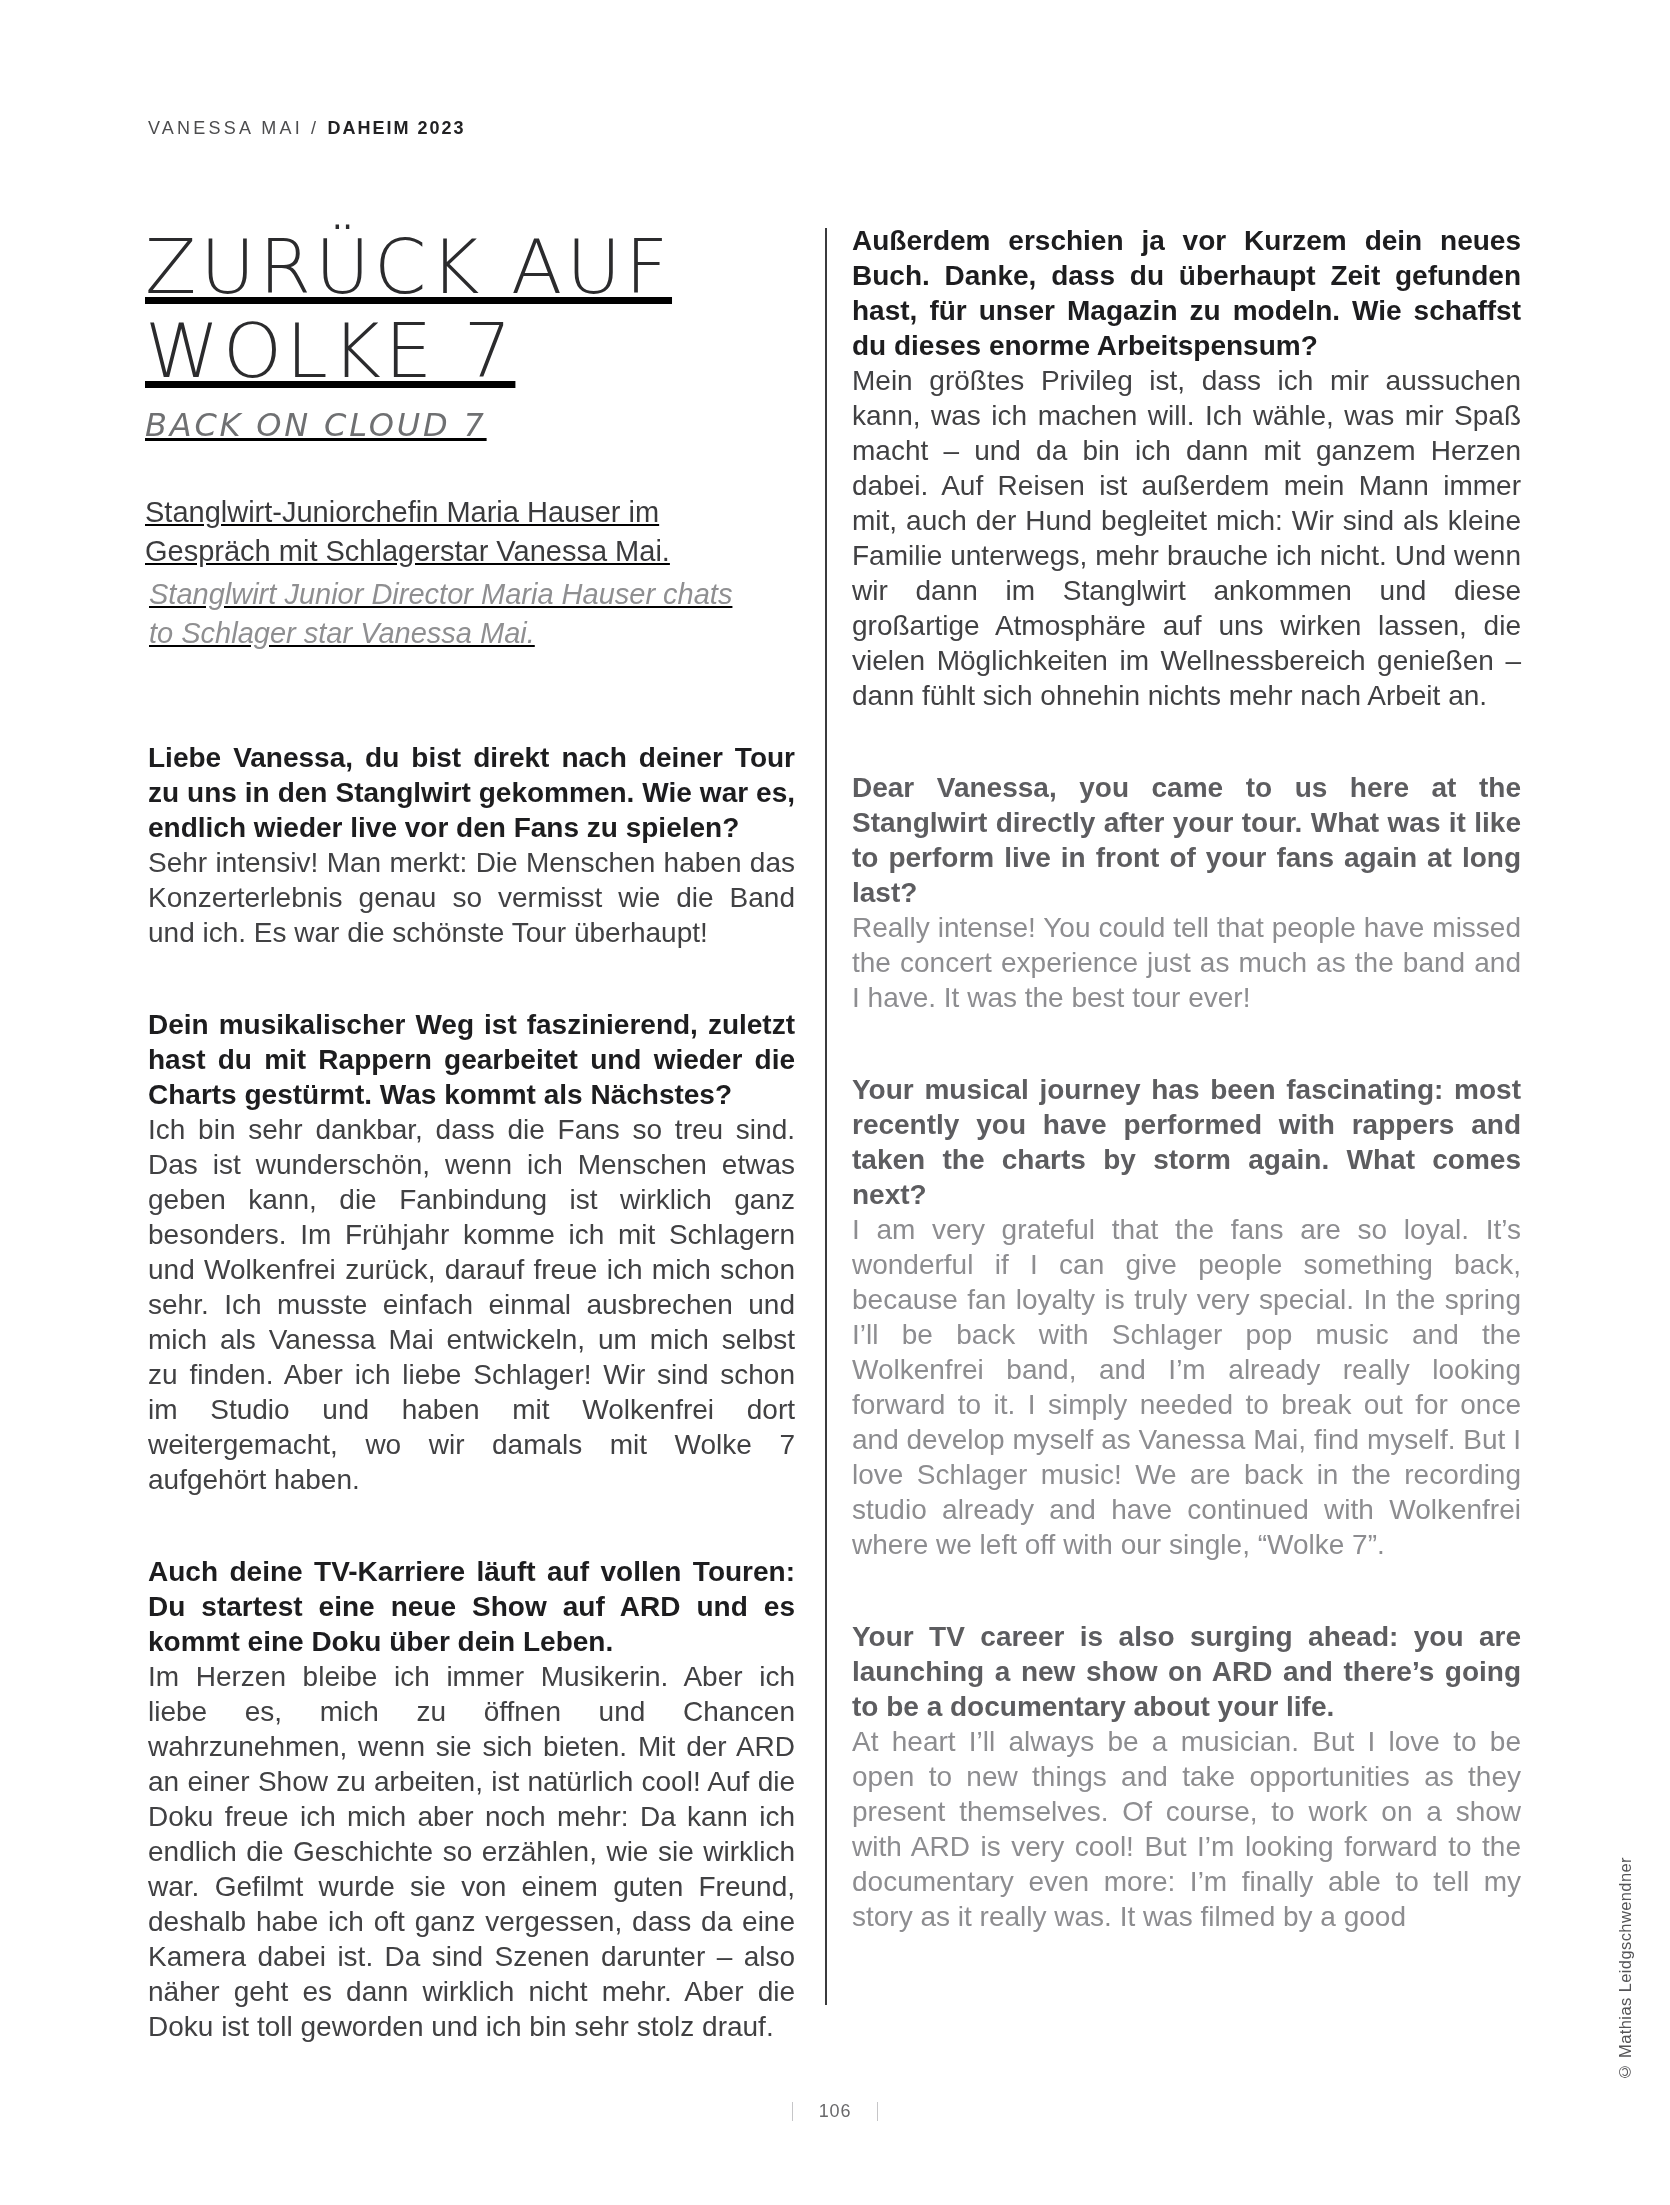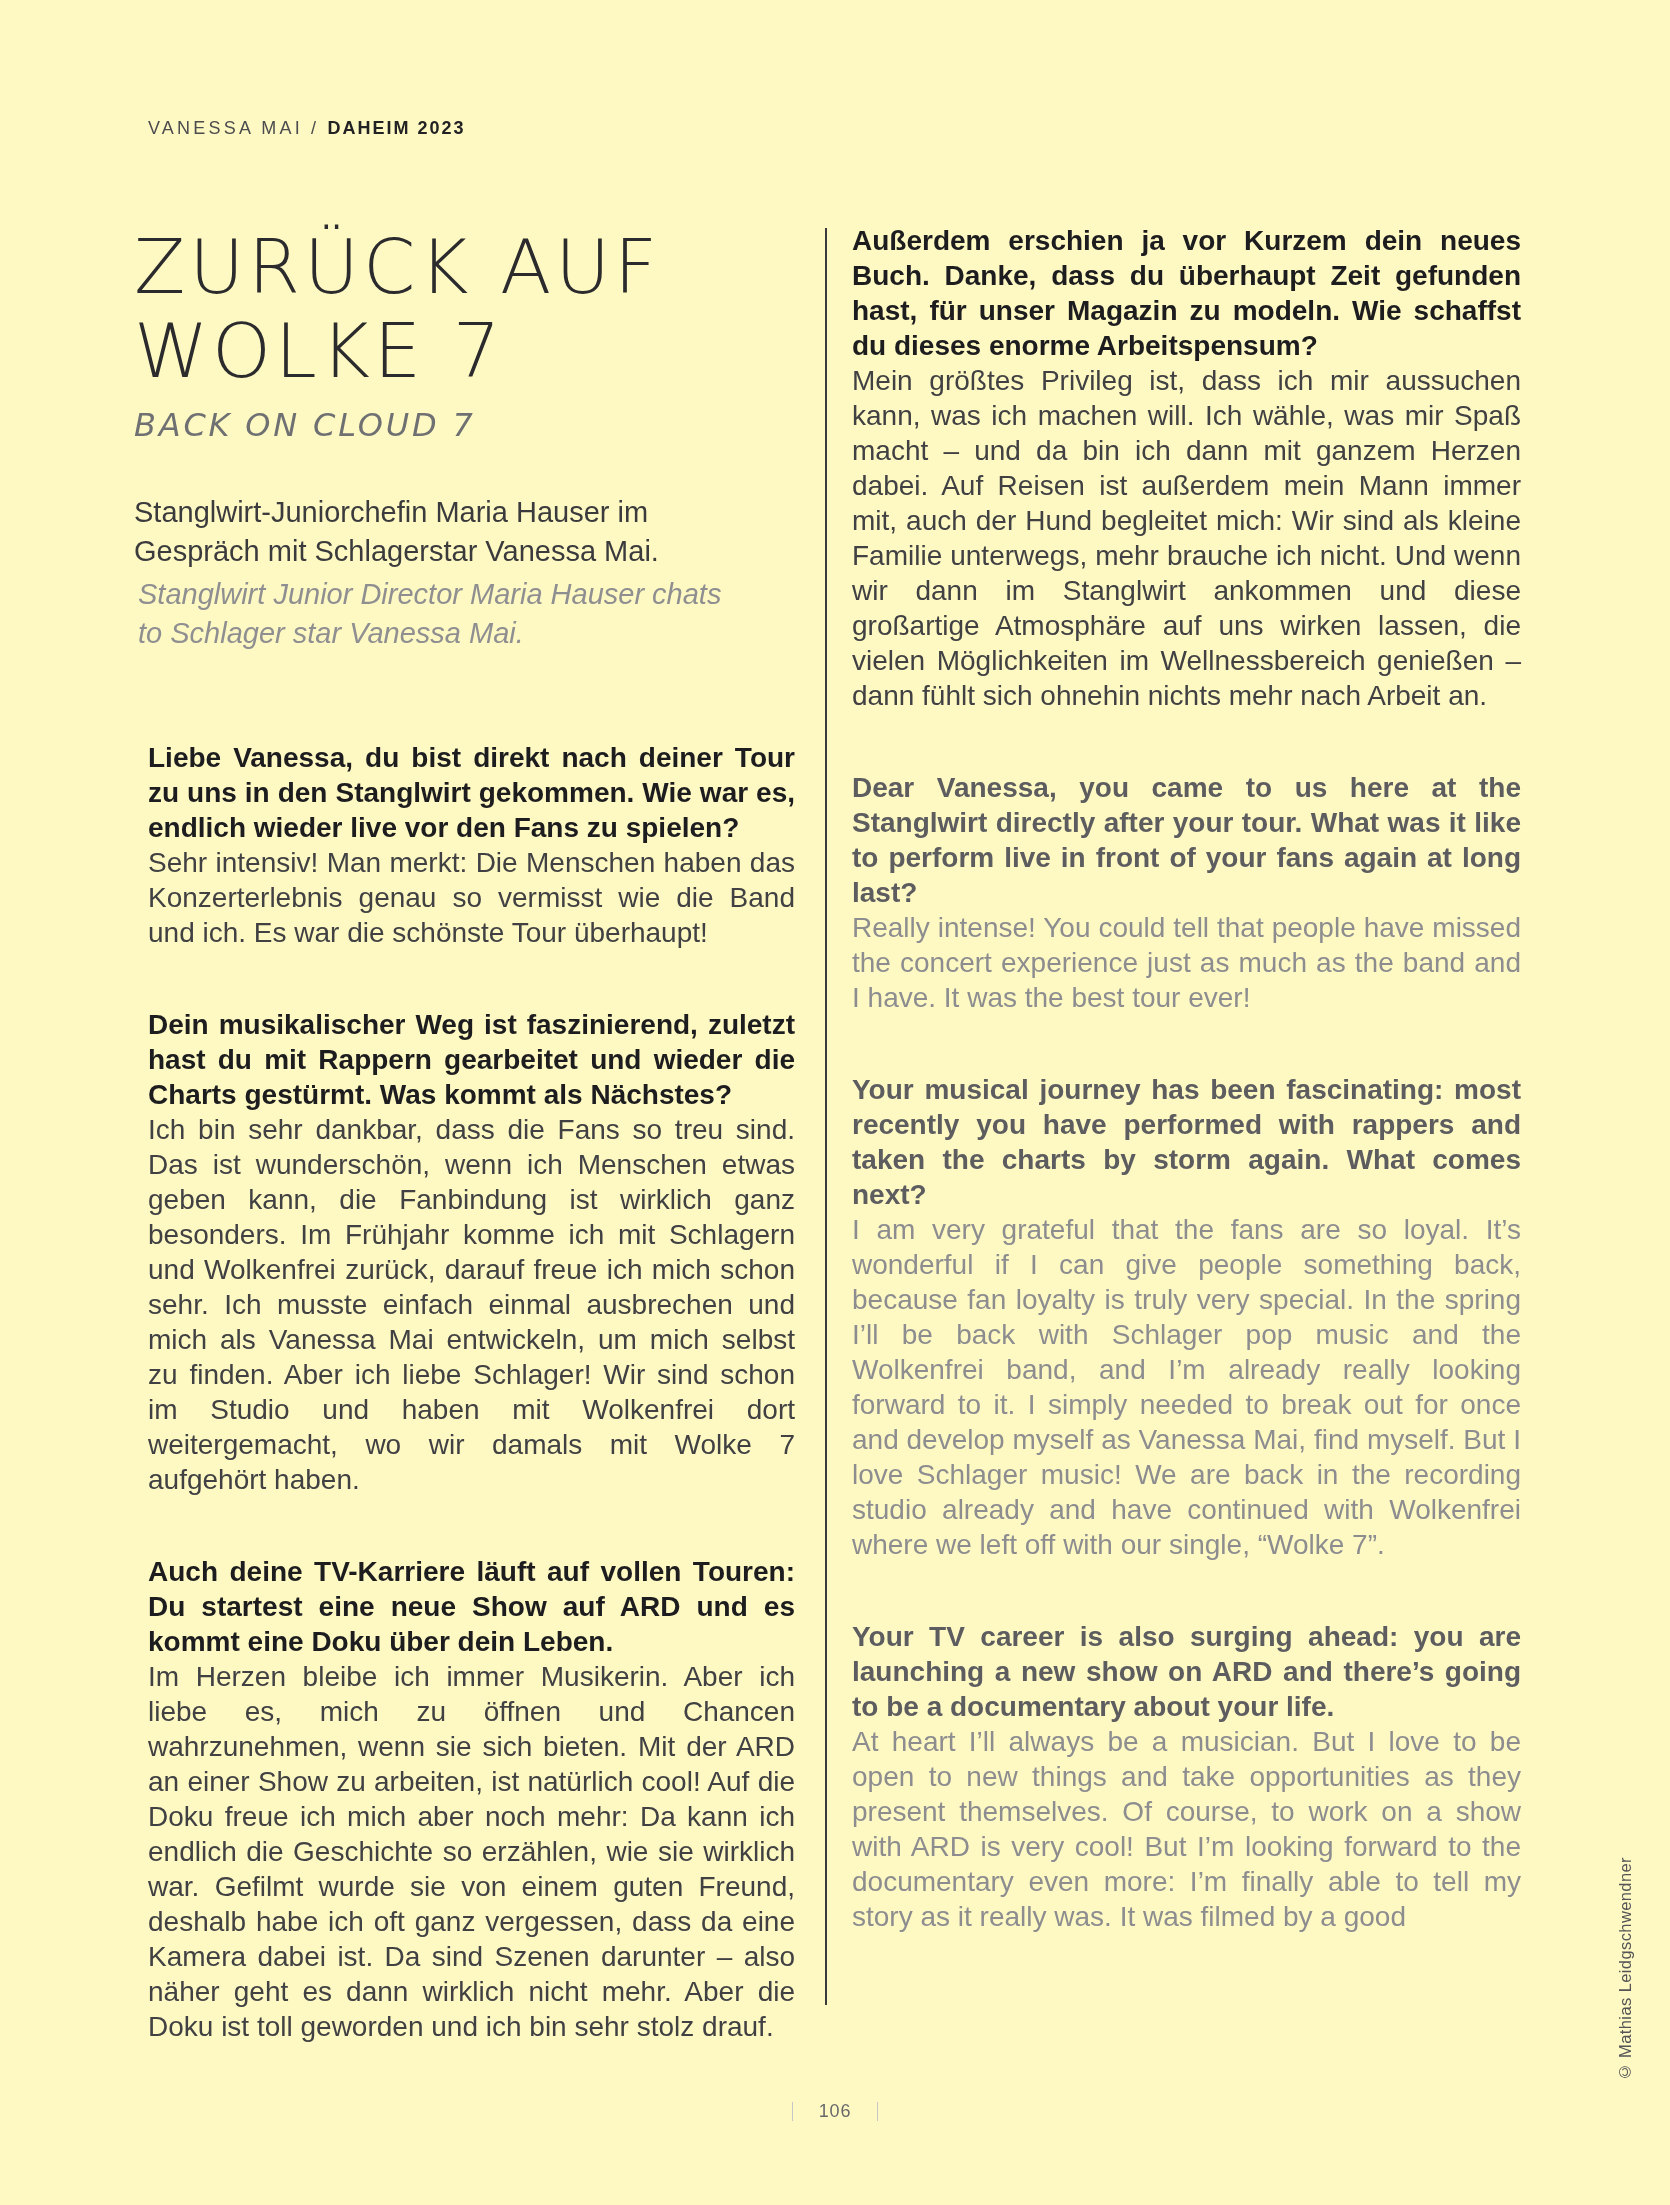--- a/index.html
+++ b/index.html
@@ -1,33 +1,33 @@
 <!DOCTYPE html>
 <html lang="de" style="font-size:12.6px"><head>
 <meta charset="utf-8">
 <style>
   html,body{margin:0;padding:0;background:#e8e8e8;}
   .page{
     position:relative;
     width:1670px;height:2205px;
-    background:#fef9c3;
+    background:#ffffff;
     overflow:hidden;
     font-family:"Liberation Sans", sans-serif;
     -webkit-font-smoothing:antialiased;
   }
   
   .eyebrow{
     position:absolute;left:148px;top:118px;
     font-size:18px;letter-spacing:3.2px;color:#434345;
     white-space:nowrap;
   }
   .eyebrow .light{font-weight:300;color:#4c4c4e;}
   .eyebrow .bold{font-weight:700;color:#222224;letter-spacing:2px;}
   
-  .title-block{position:absolute;left:134px;top:225px;width:658px;}
+  .title-block{position:absolute;left:145px;top:225px;width:658px;text-decoration:underline;}
   .article-title{
     margin:0;
     font-family:"DejaVu Sans","Liberation Sans",sans-serif;
     font-weight:200;
     font-size:75px;line-height:1.12;letter-spacing:3.9px;
     color:#2b2b2d;
   }
   .article-title span{display:block;}
   .article-subtitle{
     margin-top:12.6px;

